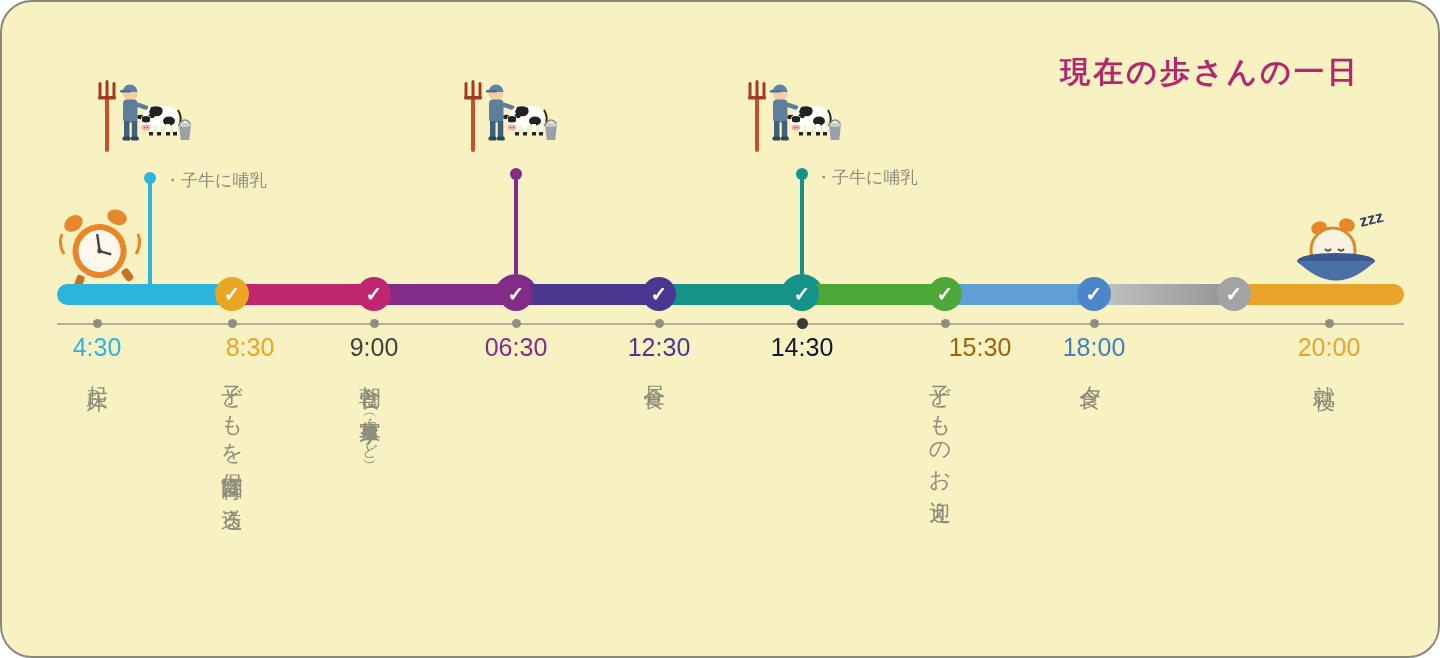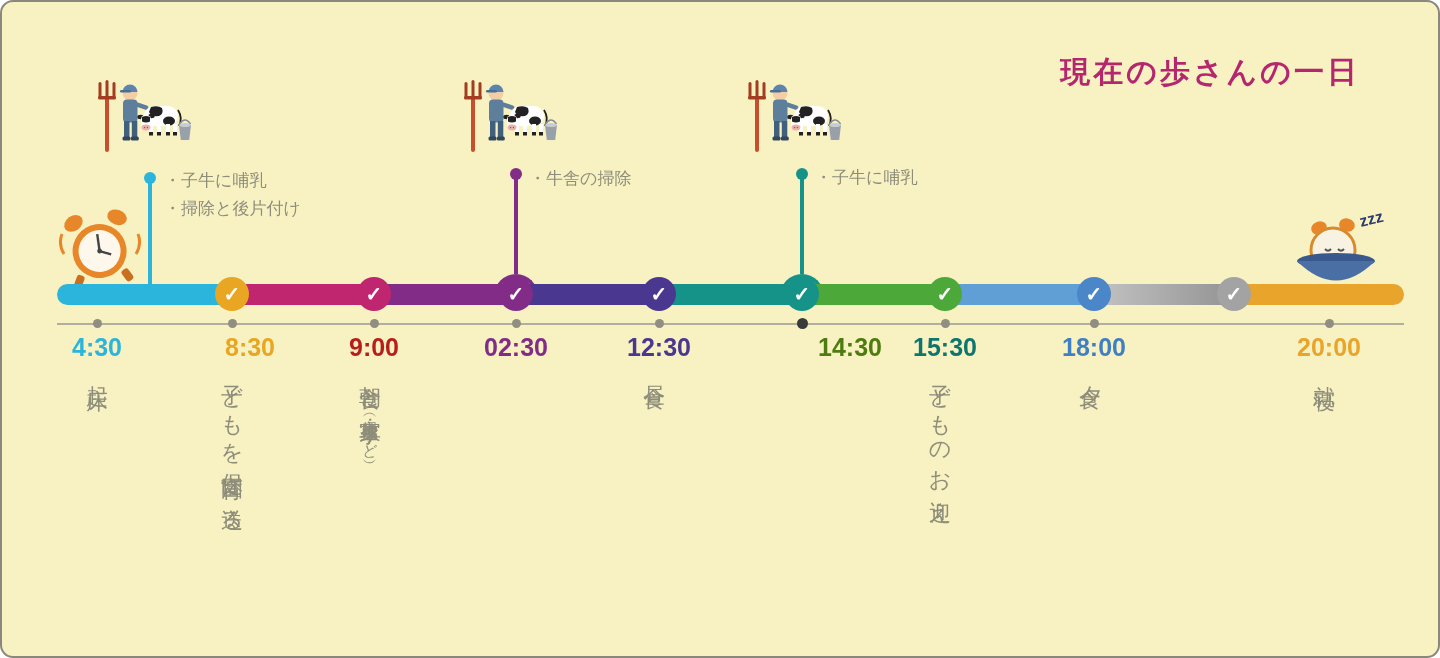--- a/index.html
+++ b/index.html
@@ -1,18 +1,18 @@
 <!DOCTYPE html>
 <html><head>
 <meta charset="utf-8">
 <style>
   html,body{margin:0;padding:0;background:#ffffff;}
   .card{
     position:relative;width:1440px;height:658px;box-sizing:border-box;
-    background:#f8f2c3;border:2px solid #8a887d;border-radius:13px;
+    background:#f8f2c3;border:2px solid #8a887d;border-radius:32px;
     font-family:"Liberation Sans",sans-serif;overflow:hidden;padding-left:46px;
   }
   .title{
     position:absolute;top:50px;right:78px;font-size:30px;font-weight:bold;
     color:#b4276f;letter-spacing:3px;
   }
   
   .seg{position:absolute;top:282px;height:21px;}
   .s1{left:55px;width:177px;background:#2cb5dc;border-radius:11px 0 0 11px;}
   .s2{left:232px;width:140px;background:#c0256f;}
@@ -31,24 +31,24 @@
   .cp3{left:497px;background:#822c88}.cp4{left:640px;background:#4a3890}
   .cp5{left:783px;background:#169388}.cp6{left:926px;background:#4da83a}
   .cp7{left:1075px;background:#4a86c8}.cp8{left:1215px;background:#a3a3a3}
   
   .axis{position:absolute;left:55px;top:321px;width:1347px;height:2px;background:#b0af9d;}
   .dot{position:absolute;top:317px;width:9px;height:9px;border-radius:50%;background:#8f8e80;}
   .d0{left:90.5px}.d1{left:225.5px}.d2{left:367.5px}.d3{left:509.5px}.d4{left:652.5px}
   .d5{left:794.5px;top:316px;width:11px;height:11px;background:#3a3a3a;}
   .d6{left:938.5px}.d7{left:1087.5px}.d8{left:1322.5px}
   
-  .time{position:absolute;top:331px;transform:translateX(-50%);font-size:25px;font-weight:bold;white-space:nowrap;}
-  .t0{left:95px;color:#2cb5dc}.t1{left:248px;color:#e8a622}.t2{left:372px;color:#b91c1c}
-  .t3{left:514px;color:#822c88}.t4{left:657px;color:#4a3890}.t5{left:848px;color:#4d7c0f}
-  .t6{left:943px;color:#0f766e}.t7{left:1092px;color:#3f7fc4}.t8{left:1327px;color:#e9a42b}
+  .time{position:absolute;top:331px;transform:translateX(-50%);font-size:25px;font-weight:normal;white-space:nowrap;}
+  .t0{left:95px;color:#2cb5dc}.t1{left:248px;color:#e8a622}.t2{left:372px;color:#404040}
+  .t3{left:514px;color:#822c88}.t4{left:657px;color:#4a3890}.t5{left:800px;color:#0f172a}
+  .t6{left:978px;color:#a16207}.t7{left:1092px;color:#3f7fc4}.t8{left:1327px;color:#e9a42b}
   
   .vlabel{position:absolute;top:366px;transform:translateX(-50%);writing-mode:vertical-rl;
           color:#8e8d7a;font-size:22px;letter-spacing:3px;white-space:nowrap;}
   .vlabel .note{font-size:15px;letter-spacing:1px;}
   .v0{left:95px}.v1{left:230px}.v2{left:368px}.v4{left:652px}.v6{left:938px}.v7{left:1088px}.v8{left:1322px}
   
   .cline{position:absolute;width:4px;}
   .cdot{position:absolute;width:12px;height:12px;border-radius:50%;}
   .ctext{position:absolute;color:#8e8d7a;font-size:17px;line-height:28px;white-space:nowrap;}
   .carc{position:absolute;width:44px;height:24px;box-sizing:border-box;
@@ -168,28 +168,26 @@
       <use href="#sym-alarm"></use>
     </svg>
   <svg class="sleepclock">
       <use href="#sym-sleep"></use>
     </svg>
 
   <div class="cdot cyan-bg cd1"></div>
   <div class="cline cyan-bg cl1"></div>
   <div class="ctext ct1">
     <div>・子牛に哺乳</div>
-    <div>・掃除と後片付け</div>
   </div>
 
   <div class="carc purple-bd ca2"></div>
   <div class="cdot purple-bg cd2"></div>
   <div class="cline purple-bg cl2"></div>
   <div class="ctext ct2">
-    <div>・牛舎の掃除</div>
   </div>
 
   <div class="carc teal-bd ca3"></div>
   <div class="cdot teal-bg cd3"></div>
   <div class="cline teal-bg cl3"></div>
   <div class="ctext ct3">
     <div>・子牛に哺乳</div>
   </div>
 
   <div class="seg s1"></div>
@@ -234,21 +232,21 @@
   <div class="dot d3"></div>
   <div class="dot d4"></div>
   <div class="dot d5"></div>
   <div class="dot d6"></div>
   <div class="dot d7"></div>
   <div class="dot d8"></div>
 
   <div class="time t0">4:30</div>
   <div class="time t1">8:30</div>
   <div class="time t2">9:00</div>
-  <div class="time t3">02:30</div>
+  <div class="time t3">06:30</div>
   <div class="time t4">12:30</div>
   <div class="time t5">14:30</div>
   <div class="time t6">15:30</div>
   <div class="time t7">18:00</div>
   <div class="time t8">20:00</div>
 
   <div class="vlabel v0">起床</div>
   <div class="vlabel v1">子どもを保育園に送る</div>
   <div class="vlabel v2">
     <span>朝食と家事</span><span class="note">（掃除・洗濯など）</span>

